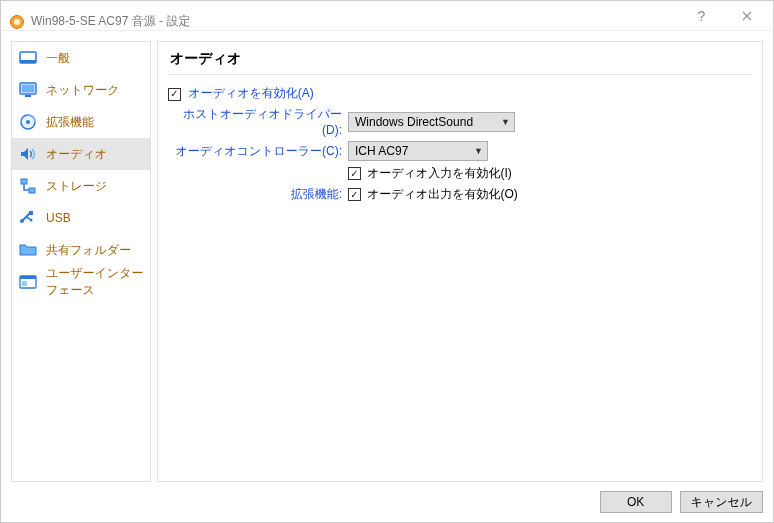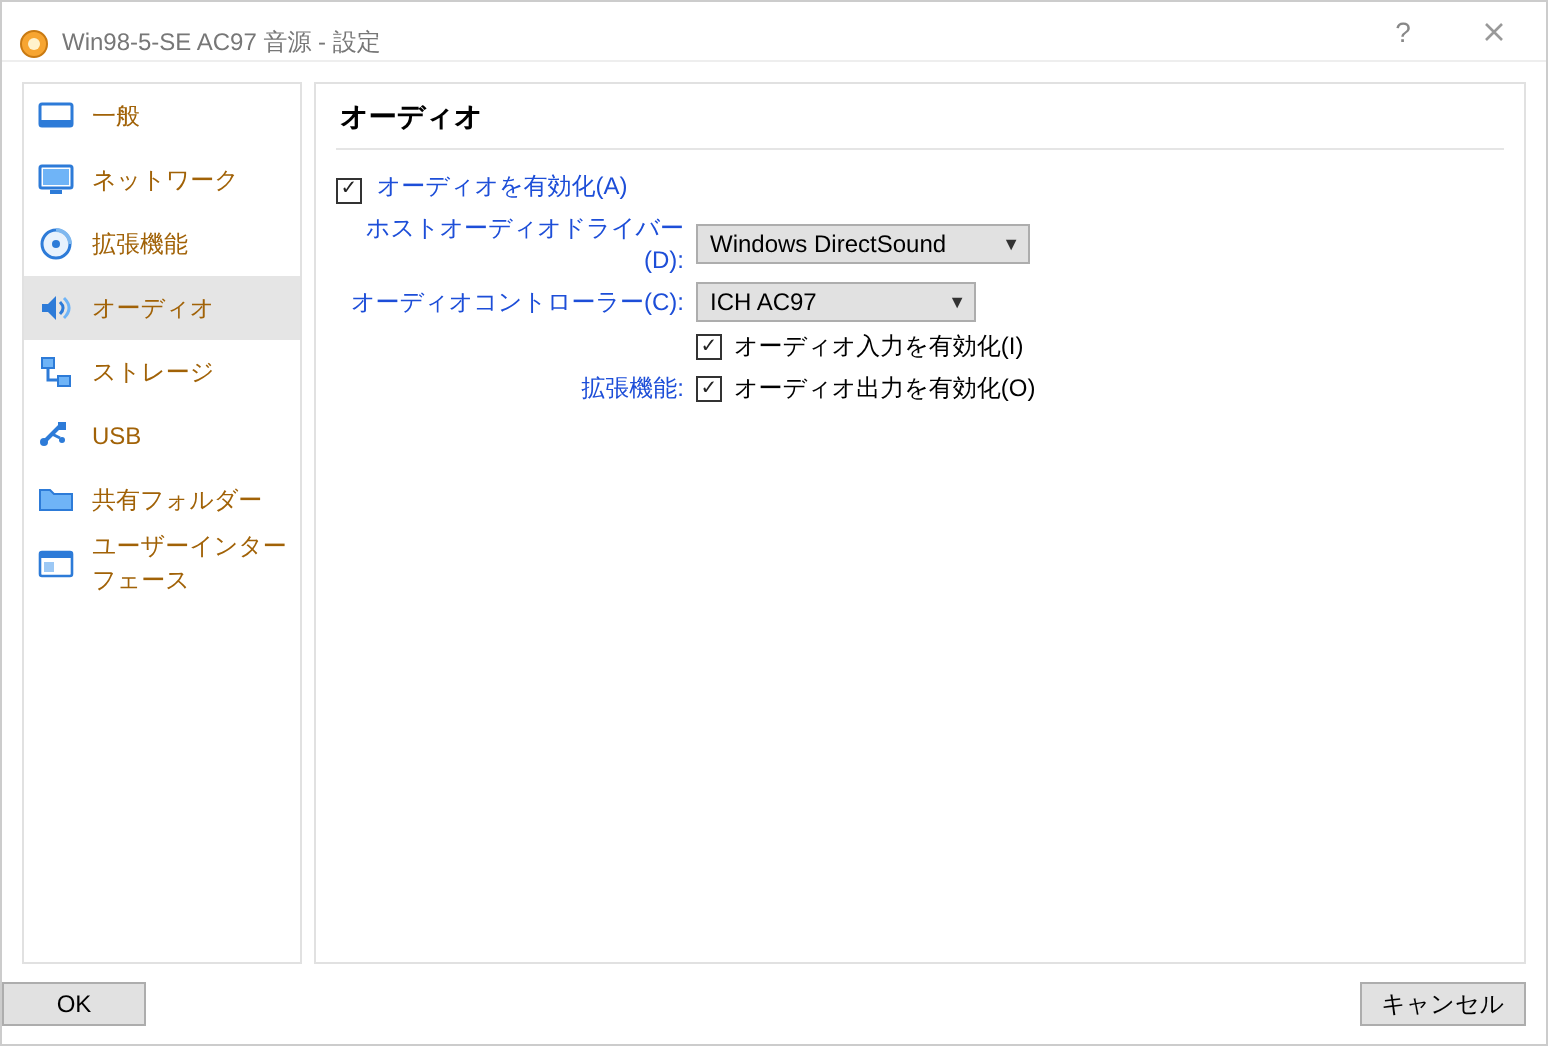--- a/index.html
+++ b/index.html
@@ -110,21 +110,21 @@
     font-size: 12px;
     color: #000;
     gap: 20px;
   }
   .combo .tri {
     font-size: 9px; color: #333; margin-left: 8px;
   }
   .footer {
     height: 34px;
     display: flex;
-    justify-content: space-between;
+    justify-content: flex-end;
     align-items: center;
     padding: 0 10px 6px 0;
     gap: 8px;
   }
   .btn {
     min-width: 72px;
     height: 22px;
     border: 1px solid #adadad;
     background: #e1e1e1;
     display: inline-flex; align-items:center; justify-content:center;

